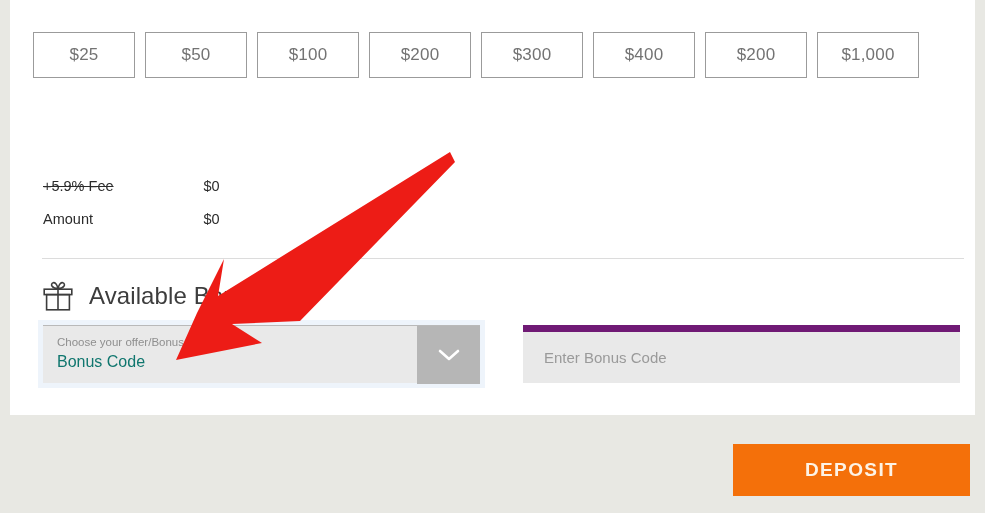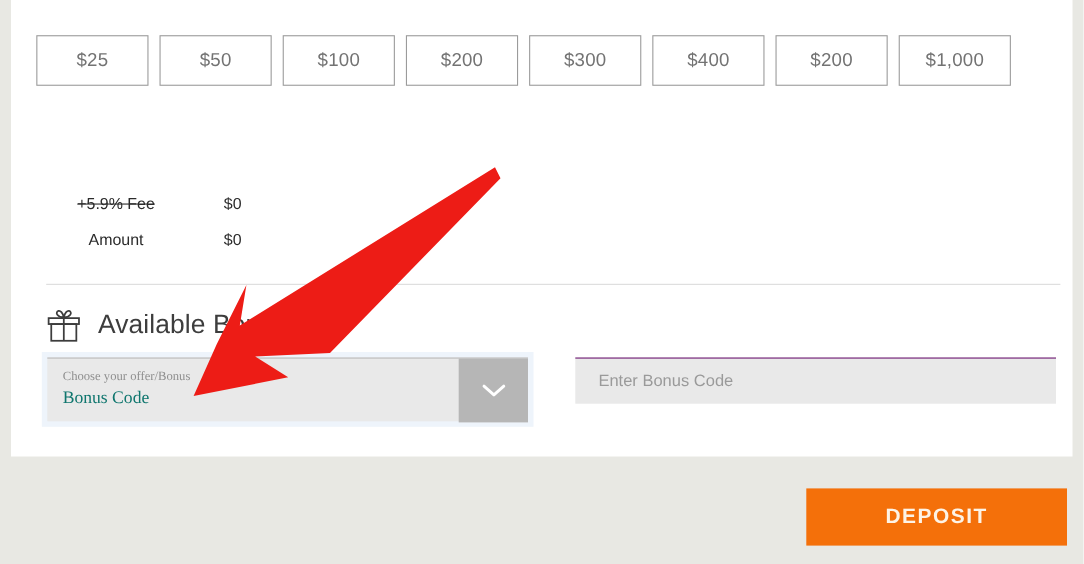--- a/index.html
+++ b/index.html
@@ -78,21 +78,21 @@
     font-size: 14.5px;
     color: #2b2b2b;
   }
   .summary-row {
     display: flex;
     align-items: baseline;
     height: 33px;
   }
   .summary-label {
     width: 125px;
-    text-align: center;
+    text-align: left;
     padding-right: 0;
   }
   .summary-label.struck { text-decoration: line-through; }
   .summary-value {
     width: 87px;
     text-align: center;
   }
 
   
   #section-divider {
@@ -124,21 +124,20 @@
   
   #offer-select-wrap {
     position: absolute;
     left: 28px;
     top: 320px;
     width: 447px;
     height: 68px;
     background: #eef4fb;
     box-sizing: border-box;
     padding: 5px;
-    font-family: Liberation Serif, serif;
   }
   #offer-select {
     position: relative;
     width: 437px;
     height: 58px;
     background: #e9e9e9;
     border-top: 1px solid #b9b9b9;
     box-sizing: border-box;
     cursor: pointer;
   }
@@ -169,24 +168,24 @@
     cursor: pointer;
   }
   #offer-select-arrow svg { width: 26px; height: 16px; display: block; }
 
   
   #bonus-code-input {
     position: absolute;
     left: 513px;
     top: 325px;
     width: 437px;
-    height: 42px;
+    height: 58px;
     background: #e9e9e9;
     border: none;
-    border-top: 1px solid #701a75;
+    border-top: 7px solid #701a75;
     box-sizing: border-box;
     font-size: 15px;
     font-family: "Liberation Sans", sans-serif;
     color: #8b8b8b;
     padding: 0 0 0 21px;
     outline: none;
   }
   #bonus-code-input::placeholder { color: #9a9a9a; opacity: 1; }
 
   

